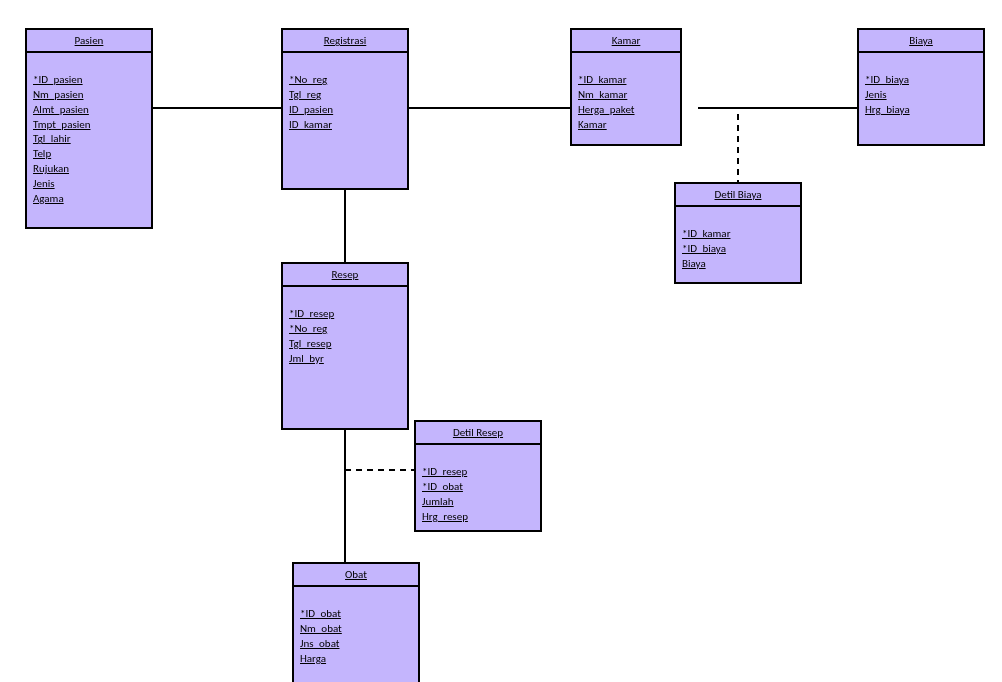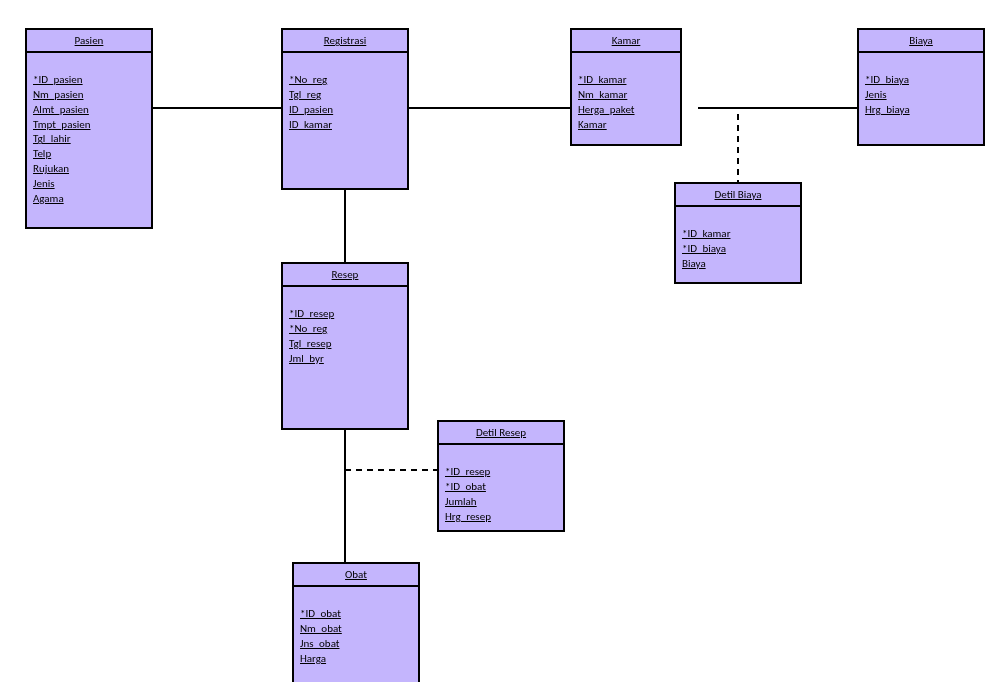--- a/index.html
+++ b/index.html
@@ -113,21 +113,21 @@
 <div class="entity" style="left:281px; top:262px; width:128px; height:168px;">
   <div class="title">Resep</div>
   <div class="attrs">
     <div>*ID_resep</div>
     <div>*No_reg</div>
     <div>Tgl_resep</div>
     <div>Jml_byr</div>
   </div>
 </div>
 
-<div class="entity" style="left:437px; top:420px; width:128px; height:112px;">
+<div class="entity" style="left:414px; top:420px; width:128px; height:112px;">
   <div class="title">Detil Resep</div>
   <div class="attrs">
     <div>*ID_resep</div>
     <div>*ID_obat</div>
     <div>Jumlah</div>
     <div>Hrg_resep</div>
   </div>
 </div>
 
 <div class="entity" style="left:292px; top:562px; width:128px; height:128px;">

